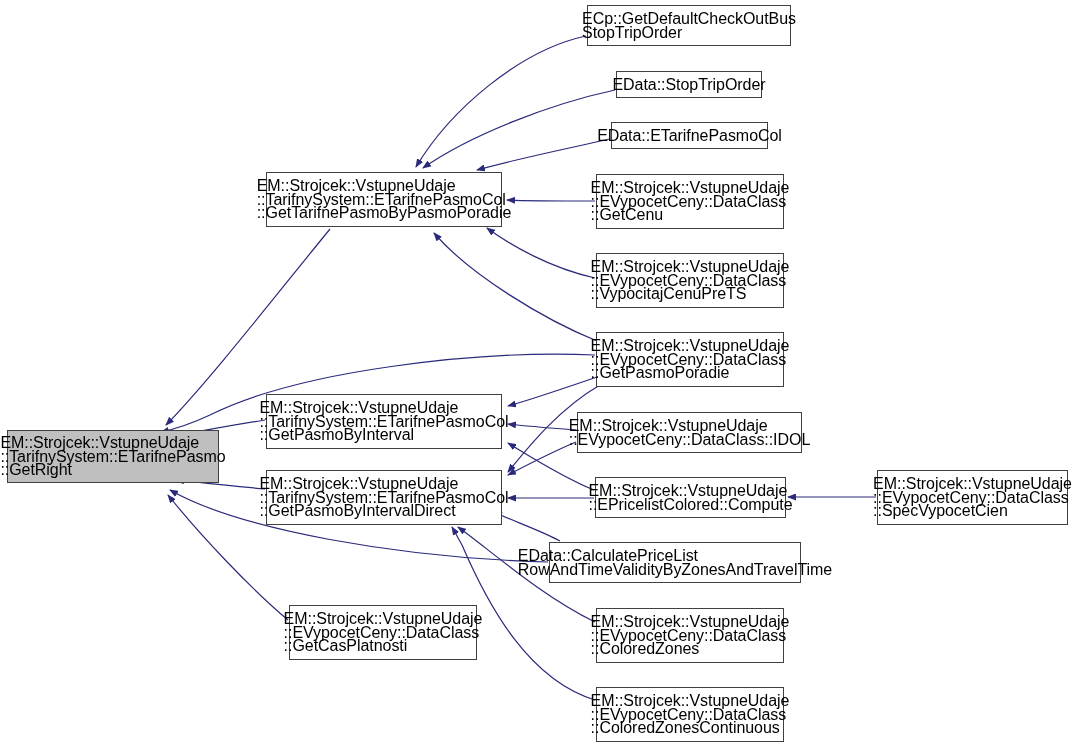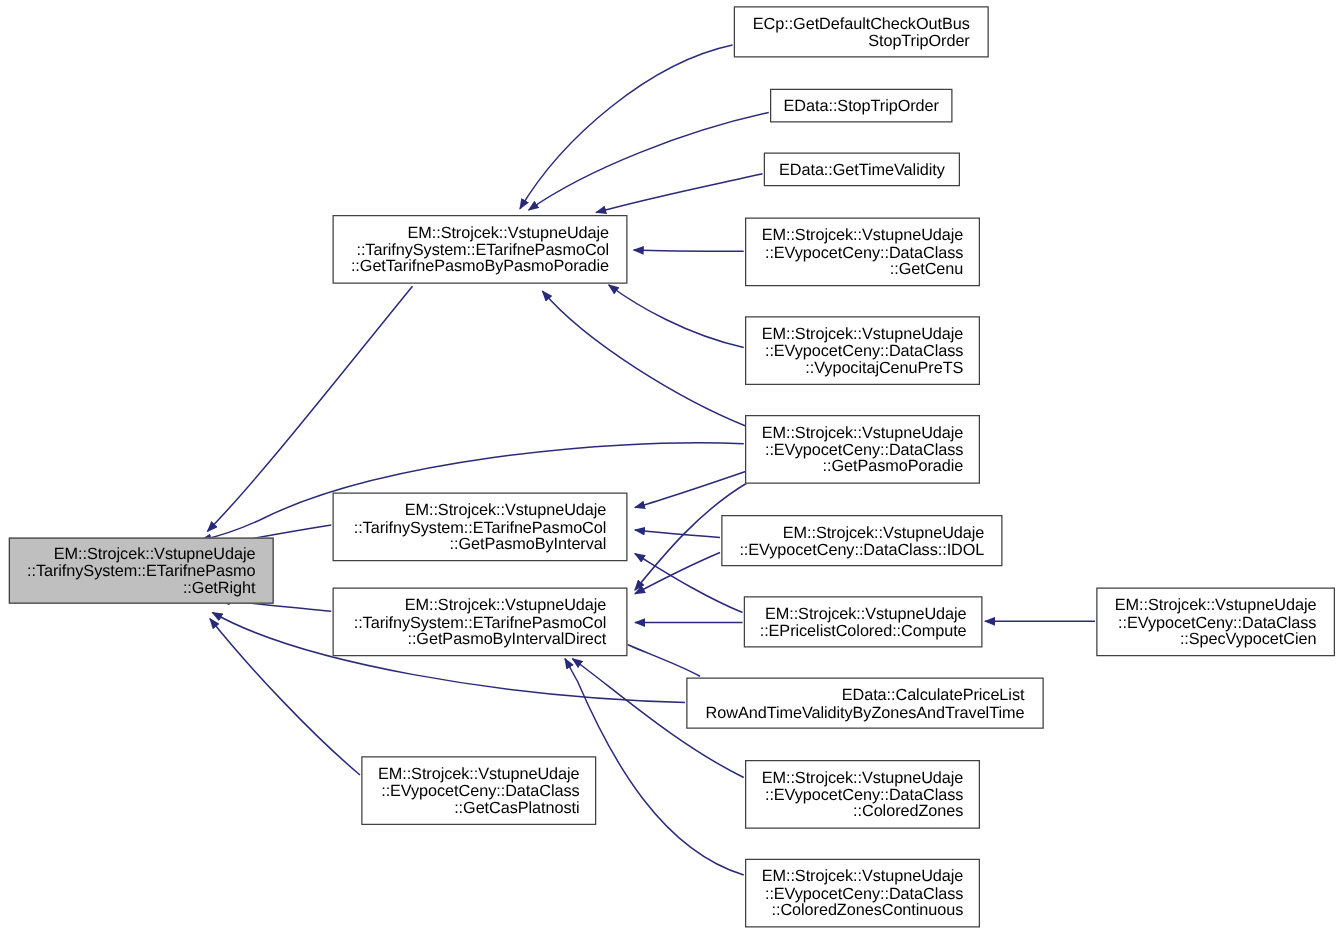--- a/index.html
+++ b/index.html
@@ -25,23 +25,23 @@
     pointer-events: none;
   }
   .node {
     position: absolute;
     box-sizing: border-box;
     background: #ffffff;
     border: 1px solid #404040;
     display: flex;
     align-items: center;
     justify-content: center;
-    text-align: right;
+    text-align: left;
     color: #000000;
-    font-size: 13px;
+    font-size: 16px;
     line-height: 13.6px;
     letter-spacing: -0.05px;
     white-space: pre-line;
     z-index: 5;
   }
   .node.root {
     background: #bfbfbf;
     border: 1px solid #404040;
   }
   .node .label {
@@ -85,21 +85,21 @@
         <path d="M595,700 C530,680 490,610 462,545 C458,538 455,532 452,527" fill="none" stroke="#2a2a7a" stroke-width="1.2" marker-end="url(#arrowhead)"></path>
       </g>
   </svg>
   <div id="node-layer">
       <div class="node root" style="left: 7px; top: 430px; width: 212px; height: 53px; background: rgb(191, 191, 191); border-color: rgb(64, 64, 64);"><span class="label">EM::Strojcek::VstupneUdaje
 ::TarifnySystem::ETarifnePasmo
 ::GetRight</span></div>
       <div class="node" style="left: 587px; top: 5px; width: 204px; height: 41px; background: rgb(255, 255, 255); border-color: rgb(64, 64, 64);"><span class="label">ECp::GetDefaultCheckOutBus
 StopTripOrder</span></div>
       <div class="node" style="left: 616px; top: 71px; width: 146px; height: 27px; background: rgb(255, 255, 255); border-color: rgb(64, 64, 64);"><span class="label">EData::StopTripOrder</span></div>
-      <div class="node" style="left: 611px; top: 122px; width: 157px; height: 27px; background: rgb(255, 255, 255); border-color: rgb(64, 64, 64);"><span class="label">EData::GetTimeValidity</span></div>
+      <div class="node" style="left: 611px; top: 122px; width: 157px; height: 27px; background: rgb(255, 255, 255); border-color: rgb(64, 64, 64);"><span class="label">EData::ETarifnePasmoCol</span></div>
       <div class="node" style="left: 266px; top: 172px; width: 236px; height: 55px; background: rgb(255, 255, 255); border-color: rgb(64, 64, 64);"><span class="label">EM::Strojcek::VstupneUdaje
 ::TarifnySystem::ETarifnePasmoCol
 ::GetTarifnePasmoByPasmoPoradie</span></div>
       <div class="node" style="left: 596px; top: 174px; width: 188px; height: 55px; background: rgb(255, 255, 255); border-color: rgb(64, 64, 64);"><span class="label">EM::Strojcek::VstupneUdaje
 ::EVypocetCeny::DataClass
 ::GetCenu</span></div>
       <div class="node" style="left: 596px; top: 253px; width: 188px; height: 55px; background: rgb(255, 255, 255); border-color: rgb(64, 64, 64);"><span class="label">EM::Strojcek::VstupneUdaje
 ::EVypocetCeny::DataClass
 ::VypocitajCenuPreTS</span></div>
       <div class="node" style="left: 596px; top: 332px; width: 188px; height: 55px; background: rgb(255, 255, 255); border-color: rgb(64, 64, 64);"><span class="label">EM::Strojcek::VstupneUdaje
@@ -111,21 +111,21 @@
       <div class="node" style="left: 577px; top: 412px; width: 225px; height: 41px; background: rgb(255, 255, 255); border-color: rgb(64, 64, 64);"><span class="label">EM::Strojcek::VstupneUdaje
 ::EVypocetCeny::DataClass::IDOL</span></div>
       <div class="node" style="left: 266px; top: 470px; width: 236px; height: 55px; background: rgb(255, 255, 255); border-color: rgb(64, 64, 64);"><span class="label">EM::Strojcek::VstupneUdaje
 ::TarifnySystem::ETarifnePasmoCol
 ::GetPasmoByIntervalDirect</span></div>
       <div class="node" style="left: 595px; top: 477px; width: 191px; height: 41px; background: rgb(255, 255, 255); border-color: rgb(64, 64, 64);"><span class="label">EM::Strojcek::VstupneUdaje
 ::EPricelistColored::Compute</span></div>
       <div class="node" style="left: 877px; top: 470px; width: 191px; height: 55px; background: rgb(255, 255, 255); border-color: rgb(64, 64, 64);"><span class="label">EM::Strojcek::VstupneUdaje
 ::EVypocetCeny::DataClass
 ::SpecVypocetCien</span></div>
-      <div class="node" style="left: 549px; top: 542px; width: 286px; height: 41px; background: rgb(255, 255, 255); border-color: rgb(64, 64, 64);"><span class="label">EData::CalculatePriceList
+      <div class="node" style="left: 549px; top: 542px; width: 252px; height: 41px; background: rgb(255, 255, 255); border-color: rgb(64, 64, 64);"><span class="label">EData::CalculatePriceList
 RowAndTimeValidityByZonesAndTravelTime</span></div>
       <div class="node" style="left: 289px; top: 605px; width: 188px; height: 55px; background: rgb(255, 255, 255); border-color: rgb(64, 64, 64);"><span class="label">EM::Strojcek::VstupneUdaje
 ::EVypocetCeny::DataClass
 ::GetCasPlatnosti</span></div>
       <div class="node" style="left: 596px; top: 608px; width: 188px; height: 55px; background: rgb(255, 255, 255); border-color: rgb(64, 64, 64);"><span class="label">EM::Strojcek::VstupneUdaje
 ::EVypocetCeny::DataClass
 ::ColoredZones</span></div>
       <div class="node" style="left: 596px; top: 687px; width: 188px; height: 55px; background: rgb(255, 255, 255); border-color: rgb(64, 64, 64);"><span class="label">EM::Strojcek::VstupneUdaje
 ::EVypocetCeny::DataClass
 ::ColoredZonesContinuous</span></div>

